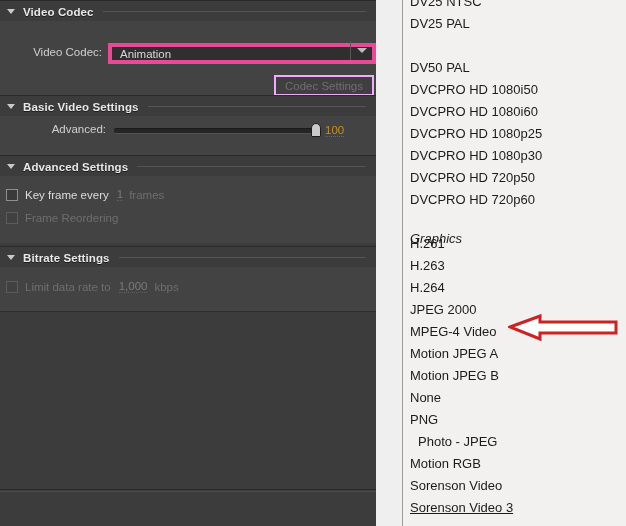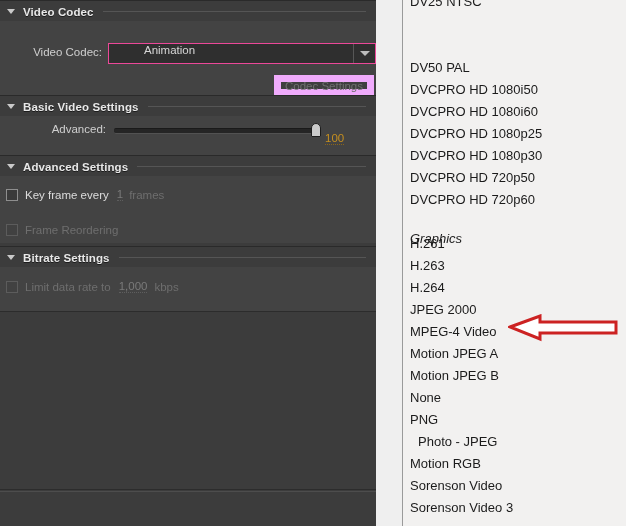--- a/index.html
+++ b/index.html
@@ -96,25 +96,24 @@
 
   
   .combo {
     position: absolute;
     left: 108px;
     top: 22px;
     width: 268px;
     height: 21px;
     box-sizing: border-box;
     background: #2f2f2f;
-    border: 1px solid #ec4899;
+    border: 4px solid #ec4899;
     display: flex;
-    align-items: flex-start;
+    align-items: flex-end;
     cursor: default;
-    padding-left: 27px;
   }
   .combo-value {
     font-size: 11.5px;
     color: #d6d6d6;
     padding-left: 8px;
     flex: 1 1 auto;
     white-space: nowrap;
     overflow: hidden;
   }
   .combo-arrow-box {
@@ -135,21 +134,21 @@
 
   
   .btn-disabled {
     position: absolute;
     left: 274px;
     top: 54px;
     width: 100px;
     height: 21px;
     box-sizing: border-box;
     background: #3f3f3f;
-    border: 7px solid #f0abfc;
+    border: 2px solid #f0abfc;
     color: #6f6f6f;
     font-size: 11.5px;
     display: flex;
     align-items: center;
     justify-content: center;
     white-space: nowrap;
     cursor: default;
   }
 
   
@@ -310,39 +309,39 @@
     </div>
 
     <div class="section-body" style="position:absolute; left:0; top:116px; width:376px; height:39px;">
       <div class="row" style="left:20px; top:7px; width:86px; justify-content:flex-end;">
         <span class="field-label">Advanced:</span>
       </div>
       <div class="slider-wrap" style="top:7px;">
         <div class="slider-track"></div>
         <div class="slider-thumb"></div>
       </div>
-      <span class="num-value" style="left:325px; top:16px;">100</span>
+      <span class="num-value" style="left:325px; top:8px;">100</span>
     </div>
 
     <div class="panel-section" style="top:155px;">
       <div class="section-bar">
         <span class="disclosure"></span>
         <span class="section-title">Advanced Settings</span>
         <span class="section-rule"></span>
       </div>
     </div>
 
     <div class="section-body" style="position:absolute; left:0; top:176px; width:376px; height:67px;">
       <div class="row" style="left:6px; top:12px;">
         <span class="cb"></span>
         <span class="txt-on">Key frame every</span>
         <span class="txt-num-dim" style="margin-left:8px;">1</span>
         <span class="txt-off" style="margin-left:6px;">frames</span>
       </div>
-      <div class="row" style="left:6px; top:48px;">
+      <div class="row" style="left:6px; top:36px;">
         <span class="cb dim"></span>
         <span class="txt-off">Frame Reordering</span>
       </div>
     </div>
 
     <div class="panel-section" style="top:246px;">
       <div class="section-bar">
         <span class="disclosure"></span>
         <span class="section-title">Bitrate Settings</span>
         <span class="section-rule"></span>
@@ -361,41 +360,42 @@
     <div class="hdivider" style="top:311px;"></div>
     <div class="hdivider" style="top:489px;"></div>
     <div class="hdivider-lt" style="top:491px;"></div>
 
   </div>
 
   <div class="gap-right"></div>
 
   <div class="dropdown" id="dropdown-list">
       <div class="dd-item" style="top: -9px;">DV25 NTSC</div>
+      <div class="dd-item" style="top: 13px;">DV25 PAL</div>
       <div class="dd-item" style="top: 57px;">DV50 PAL</div>
       <div class="dd-item" style="top: 79px;">DVCPRO HD 1080i50</div>
       <div class="dd-item" style="top: 101px;">DVCPRO HD 1080i60</div>
       <div class="dd-item" style="top: 123px;">DVCPRO HD 1080p25</div>
       <div class="dd-item" style="top: 145px;">DVCPRO HD 1080p30</div>
       <div class="dd-item" style="top: 167px;">DVCPRO HD 720p50</div>
       <div class="dd-item" style="top: 189px;">DVCPRO HD 720p60</div>
       <div class="dd-item" style="top: 228px; font-style: italic;">Graphics</div>
       <div class="dd-item" style="top: 233px;">H.261</div>
       <div class="dd-item" style="top: 255px;">H.263</div>
       <div class="dd-item" style="top: 277px;">H.264</div>
       <div class="dd-item" style="top: 299px;">JPEG 2000</div>
       <div class="dd-item" style="top: 321px;">MPEG-4 Video</div>
       <div class="dd-item" style="top: 343px;">Motion JPEG A</div>
       <div class="dd-item" style="top: 365px;">Motion JPEG B</div>
       <div class="dd-item" style="top: 387px;">None</div>
       <div class="dd-item" style="top: 409px;">PNG</div>
       <div class="dd-item" style="top: 431px; margin-left: 8px;">Photo - JPEG</div>
       <div class="dd-item" style="top: 453px;">Motion RGB</div>
       <div class="dd-item" style="top: 475px;">Sorenson Video</div>
-      <div class="dd-item" style="top: 497px;">Sorenson Video 3</div>
+      <div class="dd-item" style="top: 497px; text-decoration: underline;">Sorenson Video 3</div>
     </div>
 
   <div class="arrow-annot">
     <svg width="110" height="28" viewBox="0 0 110 28">
       <polygon points="2,13 32,2 32,8 108,8 108,19 32,19 32,25" fill="#ffffff" stroke="#cc2222" stroke-width="3" stroke-linejoin="miter"></polygon>
     </svg>
   </div>
 
 </div>
 

